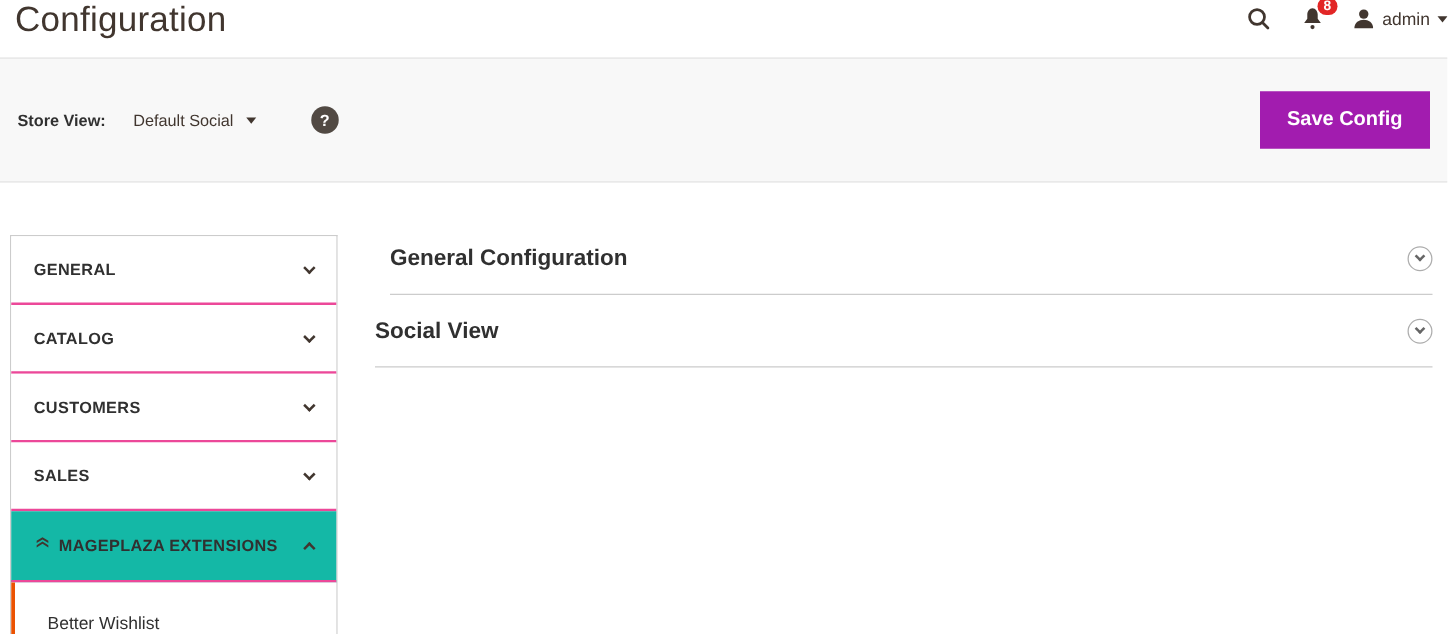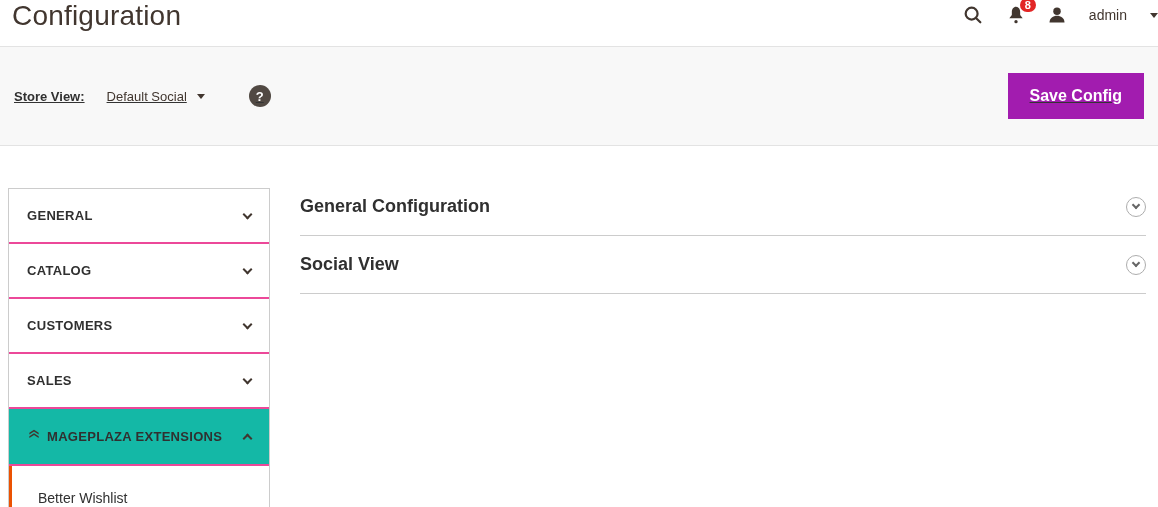--- a/index.html
+++ b/index.html
@@ -37,35 +37,34 @@
     color: #fff;
     font-size: 11px;
     font-weight: 600;
     border-radius: 10px;
     padding: 1px 5px;
     line-height: 1.1;
   }
   .account {
     display: flex;
     align-items: center;
-    gap: 23px;
+    gap: 6px;
     cursor: pointer;
     color: #41362f;
     font-size: 14px;
   }
   .storebar {
     background: #f8f8f8;
     border: 1px solid #e3e3e3;
     border-left: none; border-right: none;
     padding: 26px 14px;
     display: flex;
     align-items: center;
     justify-content: space-between;
     margin: 0 0 42px 0;
-    text-decoration: underline;
   }
   .storebar-left { display: flex; align-items: center; gap: 18px; }
   .storelabel { font-weight: 700; color: #303030; font-size: 13px; }
   .storeselect {
     display: flex; align-items: center; gap: 10px;
     color: #41362f; font-size: 13px; cursor: pointer;
     padding: 0 4px;
   }
   .help-circle {
     width: 22px; height: 22px; border-radius: 50%;
@@ -109,21 +108,21 @@
     background: #fff;
   }
 
   .main { flex: 1; padding-right: 12px; }
   .section {
     display: flex; align-items: center; justify-content: space-between;
     padding: 18px 0 18px 0;
     border-bottom: 1px solid #ccc;
     cursor: pointer;
   }
-  .section:first-child { padding-top: 8px; }
+  .section:first-child { padding-top: 8px; margin-left: 12px; }
   .section-title {
     font-size: 18px; color: #303030; font-weight: 600;
   }
   .chev-circle {
     width: 20px; height: 20px; border: 1px solid #adadad;
     border-radius: 50%; display: flex; align-items: center; justify-content: center;
   }
   .caret-down {
     width: 0; height: 0;
     border-left: 4px solid transparent;

